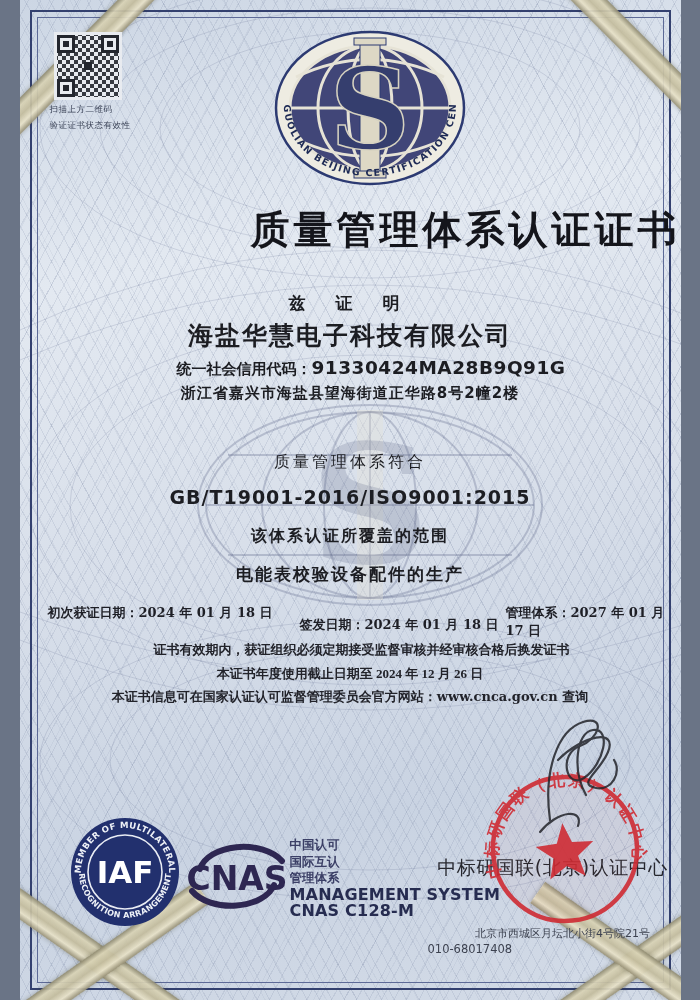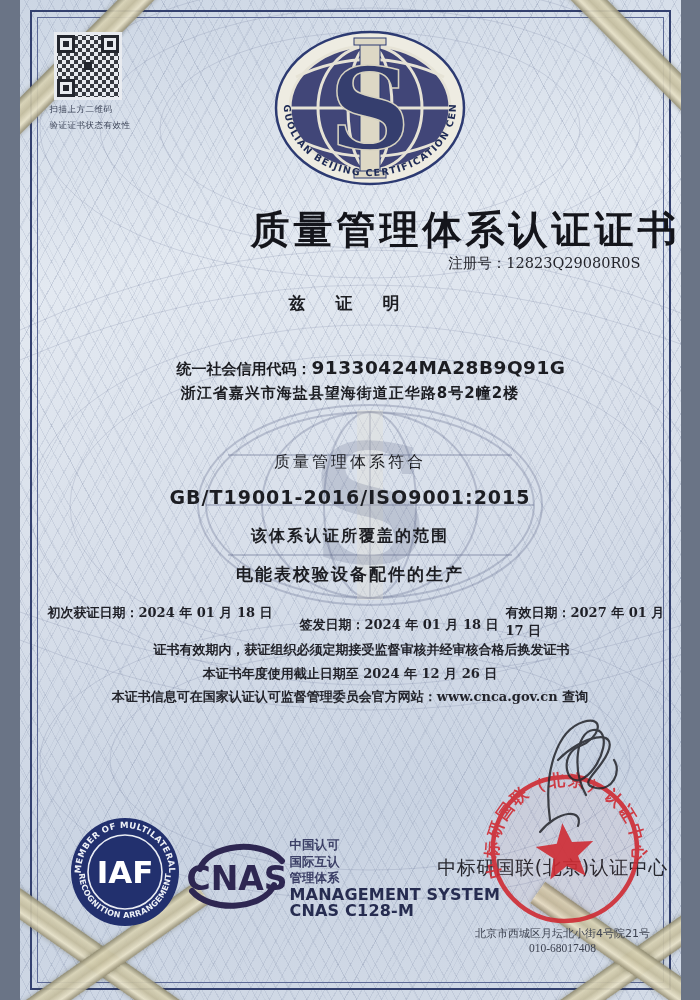--- a/index.html
+++ b/index.html
@@ -39,27 +39,27 @@
   .b1{top:452px;font-size:16px;font-weight:normal;letter-spacing:3px;}
   .std{top:486px;font-size:19px;font-weight:bold;letter-spacing:1px;}
   .b2{top:526px;font-size:16px;font-weight:bold;letter-spacing:2px;}
   .b3{top:563px;font-size:17px;font-weight:bold;letter-spacing:2px;}
   .dates{top:604px;left:0;right:0;font-family:"DejaVu Serif","Liberation Serif",serif;
     font-size:13px;font-weight:bold;color:#1e1f26;}
   .d1{position:absolute;left:28px;top:0;}
   .d2{position:absolute;left:280px;top:12px;}
   .d3{position:absolute;left:486px;top:0;}
   .note{font-family:"DejaVu Serif","Liberation Serif",serif;font-size:13px;font-weight:bold;color:#22232a;}
-  .n1{top:641px;padding-left:23px;}.n2{top:665px;}.n3{top:688px;}
+  .n1{top:641px;padding-left:23px;}.n2{top:665px;font-family:Liberation Serif, serif;}.n3{top:688px;}
   .orgline{top:855px;left:398px;width:270px;text-align:center;font-size:19px;font-weight:500;
     letter-spacing:.5px;color:#26272e;z-index:5;}
   .cnas-col{left:270px;top:837px;line-height:16.5px;font-size:12.5px;font-weight:bold;color:#3b3f66;}
   .cnas-col .en{font-size:16px;color:#262c50;letter-spacing:.2px;}
   .foot-addr{top:926px;left:408px;width:270px;text-align:center;font-size:11px;color:#3d4250;}
-  .foot-tel{top:942px;left:408px;width:270px;text-align:center;font-size:11.5px;color:#3d4250;font-family:Liberation Serif, serif;}
+  .foot-tel{top:942px;left:408px;width:270px;font-size:11.5px;color:#3d4250;}
   svg{display:block;}
 </style>
 </head>
 <body>
 
 <div id="cert">
 
   <div class="net"></div>
 
   <svg class="guilloche" width="700" height="1000" viewBox="0 0 700 1000">
@@ -134,23 +134,23 @@
     <rect x="82" y="10" width="32" height="7" fill="#ddd8c5" stroke="#2c3a72" stroke-width="1"></rect>
     <rect x="82" y="143" width="32" height="7" fill="#ddd8c5" stroke="#2c3a72" stroke-width="1"></rect>
     <text x="98" y="120" text-anchor="middle" font-family="DejaVu Serif, Liberation Serif, serif" font-size="112" font-weight="bold" fill="#353e6e" stroke="#d6d2c0" stroke-width="1.5">S</text>
     <path id="ringpath" d="M 12 78 A 86 70 0 0 0 184 78" fill="none"></path>
     <text font-size="9.5" font-weight="bold" fill="#1d2a55" letter-spacing="1.5">
       <textPath href="#ringpath" startOffset="50%" text-anchor="middle">CSI GUOLIAN BEIJING CERTIFICATION CENTER</textPath>
     </text>
   </svg>
 
   <div class="abs ctr title">质量管理体系认证证书</div>
-  <div class="abs regno"><span>注册号：</span><span>12823Q29080R0S</span></div>
 
   <div class="abs ctr certify">兹 证 明</div>
+  <div class="abs ctr company">海盐华慧电子科技有限公司</div>
   <div class="abs ctr credit"><span>统一社会信用代码：</span><b>91330424MA28B9Q91G</b></div>
   <div class="abs ctr cnaddr">浙江省嘉兴市海盐县望海街道正华路8号2幢2楼</div>
 
   <svg class="abs" style="left:165px;top:398px;z-index:3;" width="370" height="215" viewBox="0 0 370 215">
     <g fill="none" stroke="rgba(105,115,148,.34)" stroke-width="2">
       <ellipse cx="185" cy="107" rx="172" ry="100"></ellipse>
         <ellipse cx="185" cy="107" rx="164" ry="93"></ellipse>
       <ellipse cx="185" cy="107" rx="108" ry="93"></ellipse>
         <ellipse cx="185" cy="107" rx="46" ry="93"></ellipse>
       <line x1="185" y1="14" x2="185" y2="200"></line>
@@ -163,21 +163,21 @@
   </svg>
 
   <div class="abs ctr b1">质量管理体系符合</div>
   <div class="abs ctr std">GB/T19001-2016/ISO9001:2015</div>
   <div class="abs ctr b2">该体系认证所覆盖的范围</div>
   <div class="abs ctr b3">电能表校验设备配件的生产</div>
 
   <div class="abs dates">
     <span class="d1"><span>初次获证日期：</span><span>2024 年 01 月 18 日</span></span>
     <span class="d2"><span>签发日期：</span><span>2024 年 01 月 18 日</span></span>
-    <span class="d3"><span>有效日期：</span><span>2027 年 01 月 17 日</span></span>
+    <span class="d3"><span>管理体系：</span><span>2027 年 01 月 17 日</span></span>
   </div>
 
   <div class="abs ctr note n1">证书有效期内，获证组织必须定期接受监督审核并经审核合格后换发证书</div>
   <div class="abs ctr note n2">本证书年度使用截止日期至 2024 年 12 月 26 日</div>
   <div class="abs ctr note n3">本证书信息可在国家认证认可监督管理委员会官方网站：www.cnca.gov.cn 查询</div>
 
   <svg class="abs" style="left:468px;top:700px;z-index:8;" width="170" height="150" viewBox="0 0 170 150">
     <g fill="none" stroke="#23242a" stroke-width="2.2" opacity=".85" stroke-linecap="round">
       <path d="M62,120 C55,70 70,30 95,22 C118,15 112,38 92,46 C70,54 78,90 96,78 C116,64 124,28 105,30 C88,32 84,70 98,95"></path>
       <path d="M70,60 C95,35 130,28 120,52 C112,72 88,84 108,88 C124,91 134,72 126,60"></path>

